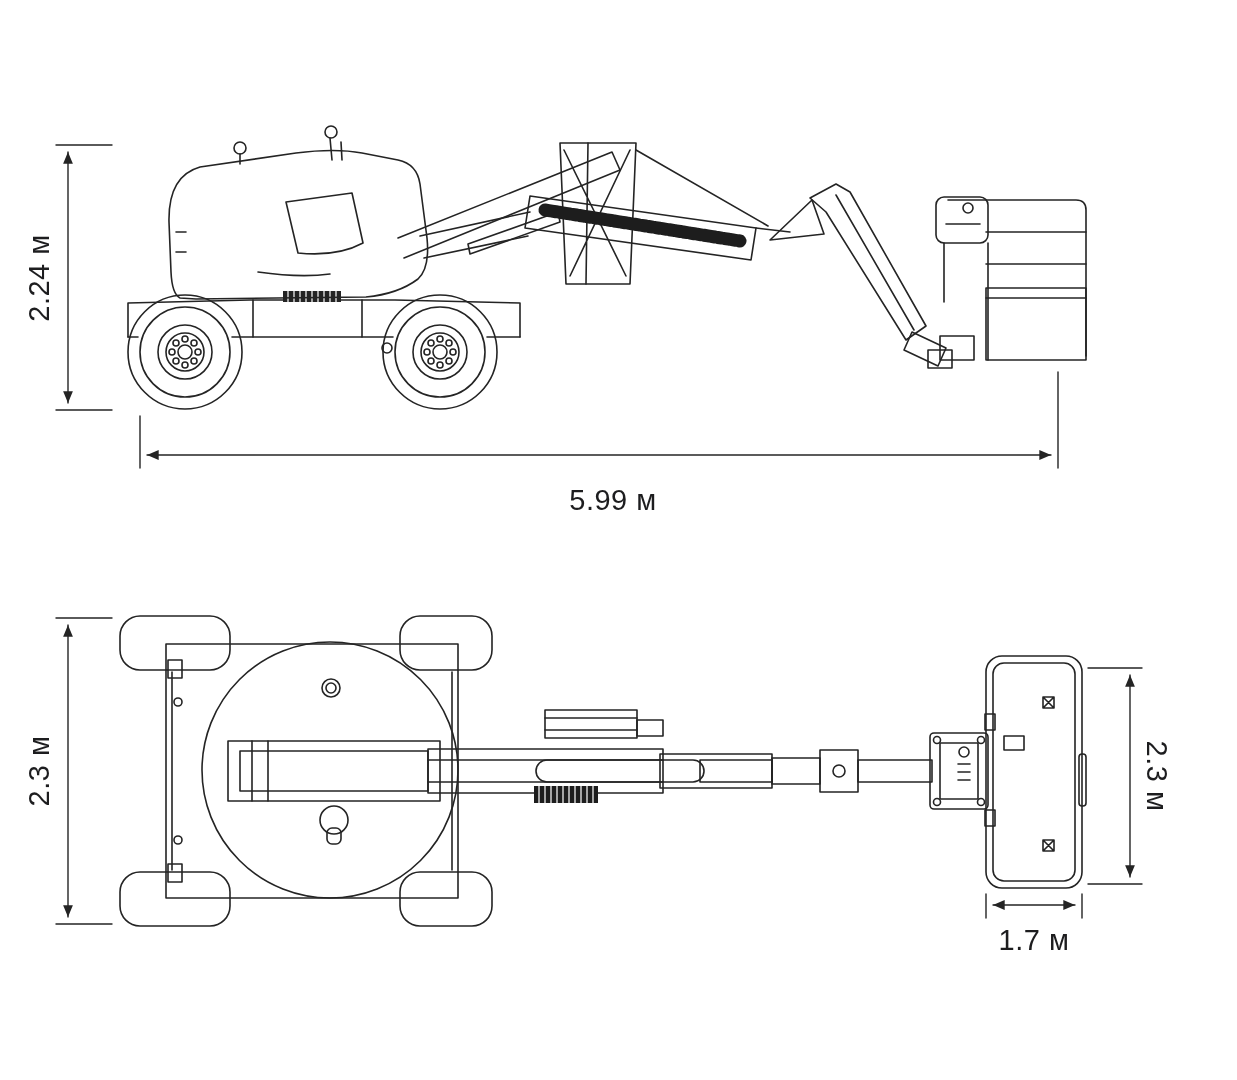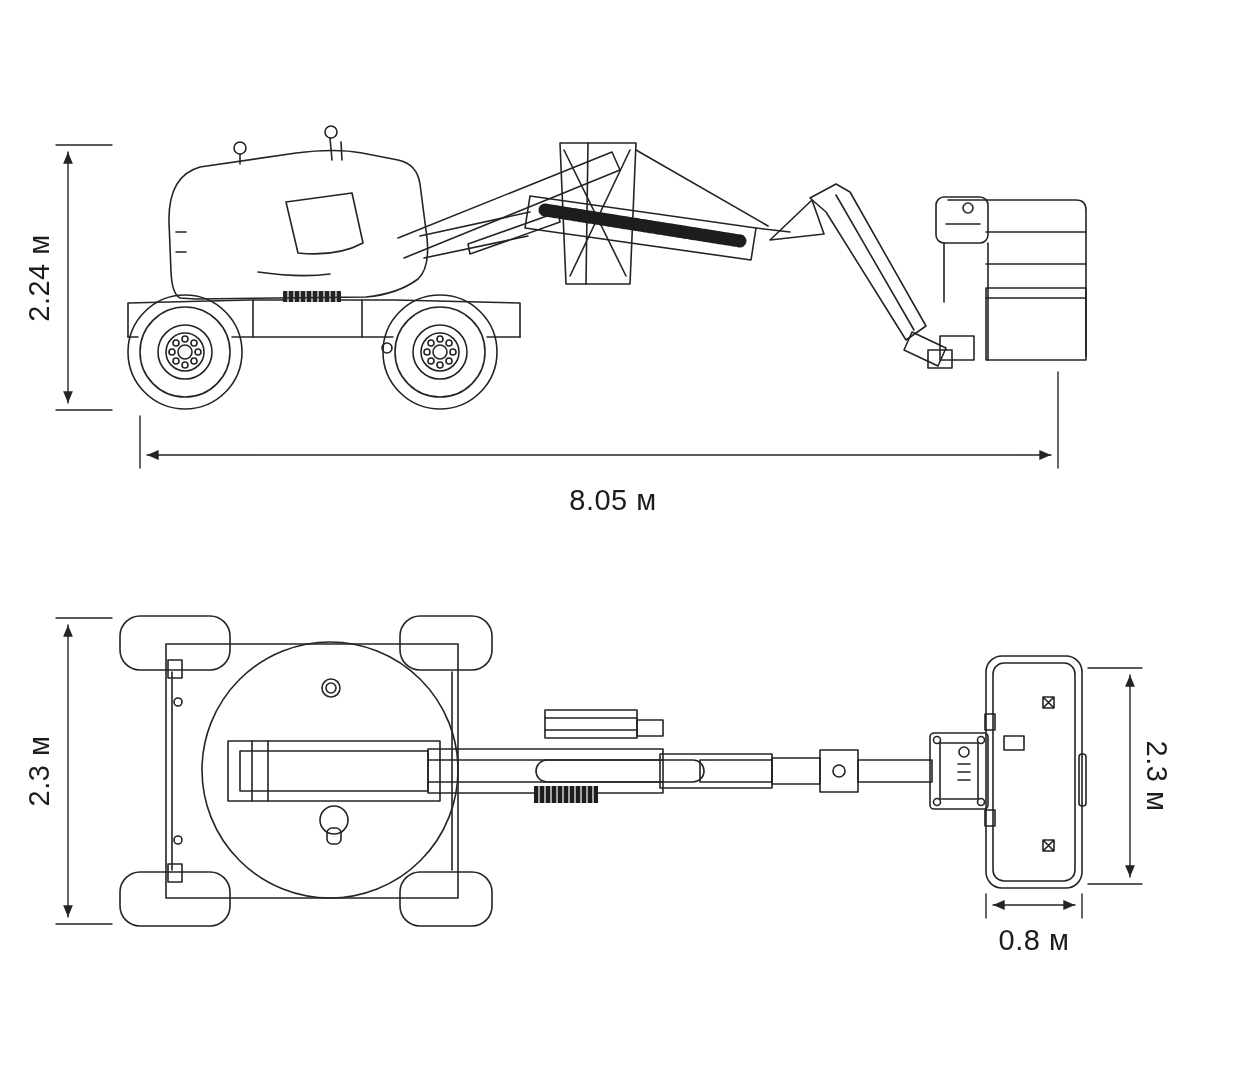--- a/index.html
+++ b/index.html
@@ -205,21 +205,21 @@
       <path d="M1088,668 H1142 M1088,884 H1142"></path>
       <line x1="1130" y1="675" x2="1130" y2="877" marker-start="url(#arr)" marker-end="url(#arr)"></line>
 
       <path d="M986,894 V918 M1082,894 V918"></path>
       <line x1="993" y1="905" x2="1075" y2="905" marker-start="url(#arr)" marker-end="url(#arr)"></line>
     </g>
   </svg>
 
   <div class="dim-label v-ccw" style="left:39px;top:278px">2.24 м</div>
 
-  <div class="dim-label" style="left:613px;top:500px">8.05 м</div>
+  <div class="dim-label" style="left:613px;top:500px">5.99 м</div>
 
   <div class="dim-label v-ccw" style="left:39px;top:771px">2.3 м</div>
 
   <div class="dim-label v-cw" style="left:1156px;top:776px">2.3 м</div>
 
-  <div class="dim-label" style="left:1034px;top:940px">0.8 м</div>
+  <div class="dim-label" style="left:1034px;top:940px">1.7 м</div>
 
 </div>
 
 </body></html>

